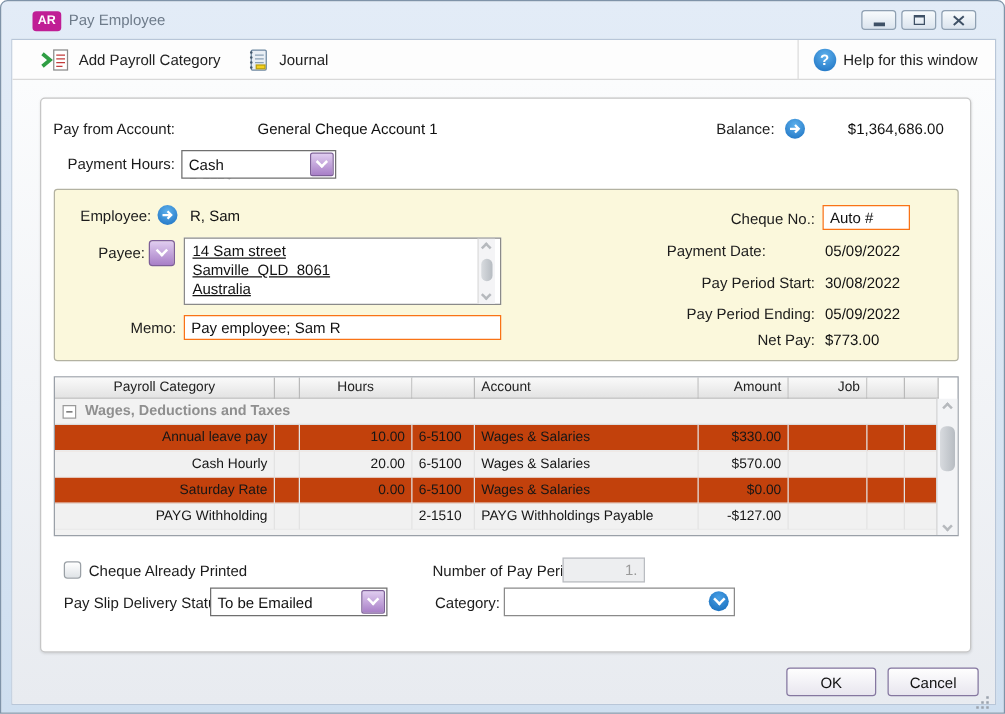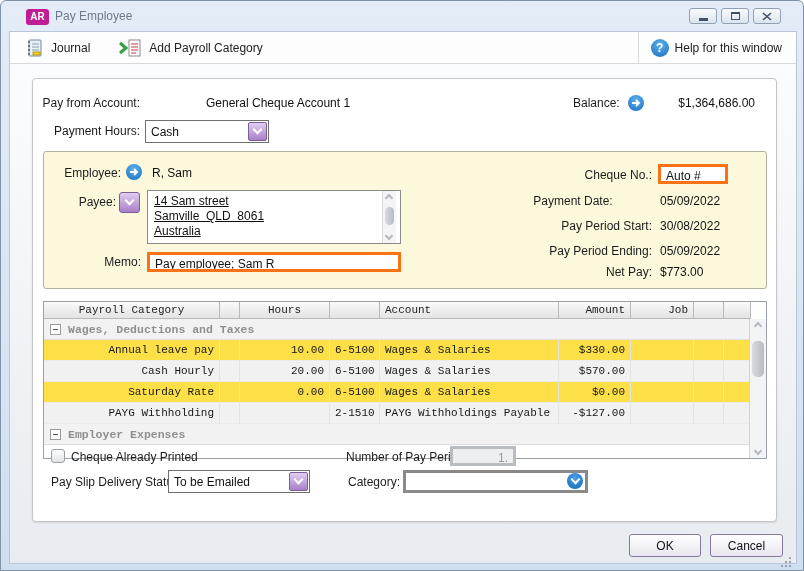--- a/index.html
+++ b/index.html
@@ -32,21 +32,21 @@
               color:#fff; font-weight:bold; font-size:12px; text-align:center; line-height:18px; }
 
   .main { position:absolute; top:32px; left:0; right:0; bottom:0; background:linear-gradient(#fbfcfd,#e8ebf0); }
   .groupbox { position:absolute; left:22px; top:14px; width:745px; height:444px; background:#fff;
               border:1px solid #c6c6c6; border-radius:4px; box-shadow:0 1px 2px rgba(0,0,0,.10); }
 
   .lbl { position:absolute; font-size:12px; color:#1c1c1c; line-height:15px; white-space:nowrap; }
   .r { text-align:right; }
   .val { position:absolute; font-size:12px; color:#111; line-height:15px; white-space:nowrap; }
 
-  .tf { position:absolute; background:#fff; border:3px solid #f97316; font-size:12px; color:#111;
+  .tf { position:absolute; background:#fff; border:1px solid #f97316; font-size:12px; color:#111;
         padding:2px 5px; line-height:15px; overflow:hidden; white-space:nowrap; }
   .tf.disabled { background:#edeef0; border-color:#b9bcc1; color:#9a9a9a; text-align:right; }
 
   .combo { position:absolute; background:#fff; border:1px solid #6f6f6f; font-size:12px; color:#111;
            display:flex; align-items:center; padding-left:5px; }
   .cbtn { position:absolute; right:1px; top:1px; bottom:1px; width:19px; border:1px solid #7d5f98; border-radius:2px;
           background:linear-gradient(#e0cdf0,#a87fc7); display:flex; align-items:center; justify-content:center; }
   .chev { width:7px; height:7px; border-right:2px solid #fff; border-bottom:2px solid #fff;
           transform:rotate(45deg); margin-top:-4px; }
 
@@ -65,34 +65,34 @@
   .payee-box { position:absolute; left:103px; top:38px; width:254px; height:54px; background:#fff;
                border:1px solid #8a8a8a; font-size:12px; line-height:15px; color:#111;
                padding:3px 20px 3px 6px; white-space:pre-wrap;text-decoration:underline; }
   .mini-sb { position:absolute; right:1px; top:1px; bottom:1px; width:14px; background:#f4f4f6; border-left:1px solid #ddd; }
   .sb-arr-up,.sb-arr-dn { position:absolute; left:3px; width:6px; height:6px; border-right:2px solid #b6b9bd; border-bottom:2px solid #b6b9bd; }
   .sb-arr-up { top:4px; transform:rotate(-135deg); }
   .sb-arr-dn { bottom:4px; transform:rotate(45deg); }
   .sb-thumb { position:absolute; left:2px; right:2px; border-radius:5px; background:linear-gradient(90deg,#d8dbdf,#b7bcc2); }
 
   
-  .tablewrap { position:absolute; left:10px; top:222px; width:724px; height:158px; background:#fff;
-               border:1px solid #9aa0a8; overflow:hidden;font-family:Liberation Mono, monospace; }
+  .tablewrap { position:absolute; left:10px; top:222px; width:724px; height:128px; background:#fff;
+               border:1px solid #9aa0a8; overflow:hidden; }
   .thead { display:flex; height:17px; width:707px; }
   .th { background:linear-gradient(#fafafa,#e3e3e3); border-right:1px solid #b9b9b9; border-bottom:1px solid #b9b9b9;
         font-size:11px; color:#222; display:flex; align-items:center; justify-content:center; overflow:hidden; }
   .th.left { justify-content:flex-start; padding-left:5px; }
   .th.right { justify-content:flex-end; padding-right:5px; }
   .w0{width:176px}.w1{width:20px}.w2{width:90px}.w3{width:50px}.w4{width:179px}
   .w5{width:72px}.w6{width:63px}.w7{width:30px}.w8{width:27px}
   .grow { height:21px; width:707px; display:flex; align-items:center; gap:7px; padding-left:6px;
           background:#f2f2f2; border-bottom:1px solid #dcdcdc; font-size:11.5px; font-weight:bold; color:#8f8f8f; }
   .gicon { width:11px; height:11px; border:1px solid #9a9a9a; background:#fff; position:relative; flex:0 0 auto; }
   .gicon::after { content:""; position:absolute; left:2px; right:2px; top:4px; height:1px; background:#555; }
-  .trow { display:flex; height:21px; width:707px; font-size:11px; color:#161616; background:#fde047; }
+  .trow { display:flex; height:21px; width:707px; font-size:11px; color:#161616; background:#c2410c; }
   .trow.alt { background:#f1f1f1; }
   .td { border-right:1px solid #e3e3e3; border-bottom:1px solid #ebebeb; display:flex; align-items:center;
         padding:0 5px; overflow:hidden; white-space:nowrap; }
   .td.r { justify-content:flex-end; }
   .vsb { position:absolute; right:0; top:17px; bottom:0; width:17px; background:#f3f4f6; border-left:1px solid #d3d3d3; }
   .vsb .sb-arr-up,.vsb .sb-arr-dn { left:5px; }
 
   
   .cb { position:absolute; width:14px; height:14px; border:1px solid #9aa0a6; border-radius:3px;
         background:linear-gradient(#ffffff,#dfe3e7); }
@@ -122,44 +122,44 @@
         <svg width="10" height="9" viewBox="0 0 10 9">
             <path d="M1 1l8 7M9 1l-8 7" stroke="#3f5166" stroke-width="1.6"></path>
           </svg>
       </div>
     </div>
   </div>
 
   <div class="content">
 
     <div class="toolbar">
+      <div class="tb-group tb-add">
+        <svg width="24" height="20" viewBox="0 0 24 20">
+          <path d="M2 5l6 5-6 5" fill="none" stroke="#2f9e44" stroke-width="3"></path>
+          <rect x="11" y="2" width="11" height="16" fill="#fff" stroke="#8a8a8a"></rect>
+          <line x1="13" y1="6" x2="20" y2="6" stroke="#c23b3b"></line>
+            <line x1="13" y1="9" x2="20" y2="9" stroke="#c23b3b"></line>
+          <line x1="13" y1="12" x2="20" y2="12" stroke="#c23b3b"></line>
+            <line x1="13" y1="15" x2="18" y2="15" stroke="#c23b3b"></line>
+        </svg>
+        <span>Add Payroll Category</span>
+      </div>
       <div class="tb-group tb-journal">
         <svg width="20" height="20" viewBox="0 0 20 20">
           <rect x="5" y="2" width="12" height="16" rx="1" fill="#e9eff5" stroke="#6d87a0"></rect>
           <line x1="8" y1="6" x2="15" y2="6" stroke="#8aa0b4"></line>
             <line x1="8" y1="9" x2="15" y2="9" stroke="#8aa0b4"></line>
           <line x1="8" y1="12" x2="15" y2="12" stroke="#8aa0b4"></line>
           <rect x="9" y="14" width="7" height="3" fill="#f4d01d" stroke="#b99f0e"></rect>
           <circle cx="5" cy="4" r="1" fill="#44586c"></circle>
             <circle cx="5" cy="8" r="1" fill="#44586c"></circle>
           <circle cx="5" cy="12" r="1" fill="#44586c"></circle>
             <circle cx="5" cy="16" r="1" fill="#44586c"></circle>
         </svg>
         <span>Journal</span>
-      </div>
-      <div class="tb-group tb-add">
-        <svg width="24" height="20" viewBox="0 0 24 20">
-          <path d="M2 5l6 5-6 5" fill="none" stroke="#2f9e44" stroke-width="3"></path>
-          <rect x="11" y="2" width="11" height="16" fill="#fff" stroke="#8a8a8a"></rect>
-          <line x1="13" y1="6" x2="20" y2="6" stroke="#c23b3b"></line>
-            <line x1="13" y1="9" x2="20" y2="9" stroke="#c23b3b"></line>
-          <line x1="13" y1="12" x2="20" y2="12" stroke="#c23b3b"></line>
-            <line x1="13" y1="15" x2="18" y2="15" stroke="#c23b3b"></line>
-        </svg>
-        <span>Add Payroll Category</span>
       </div>
       <div class="helpbox">
         <span class="helpicon">?</span>
         <span>Help for this window</span>
       </div>
     </div>
 
     <div class="main">
       <div class="groupbox">
 

